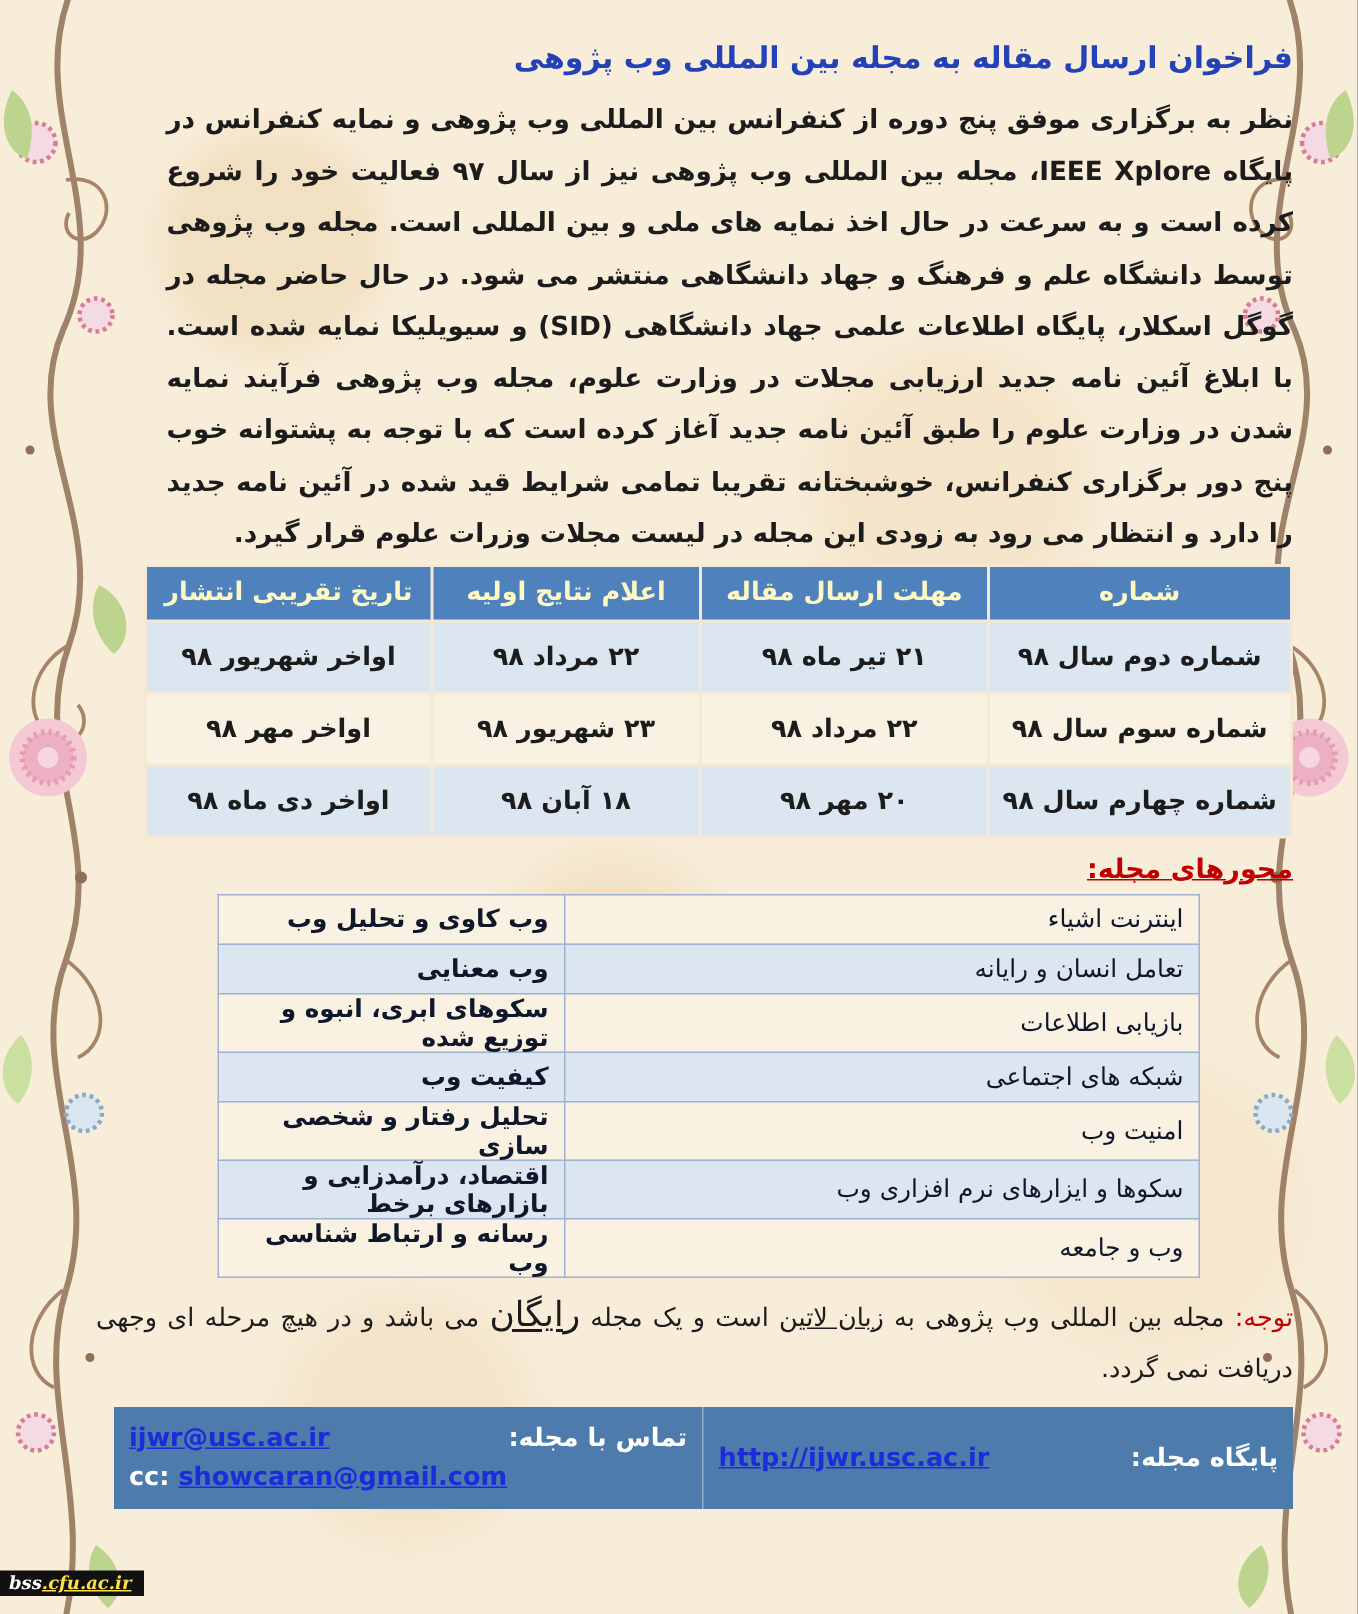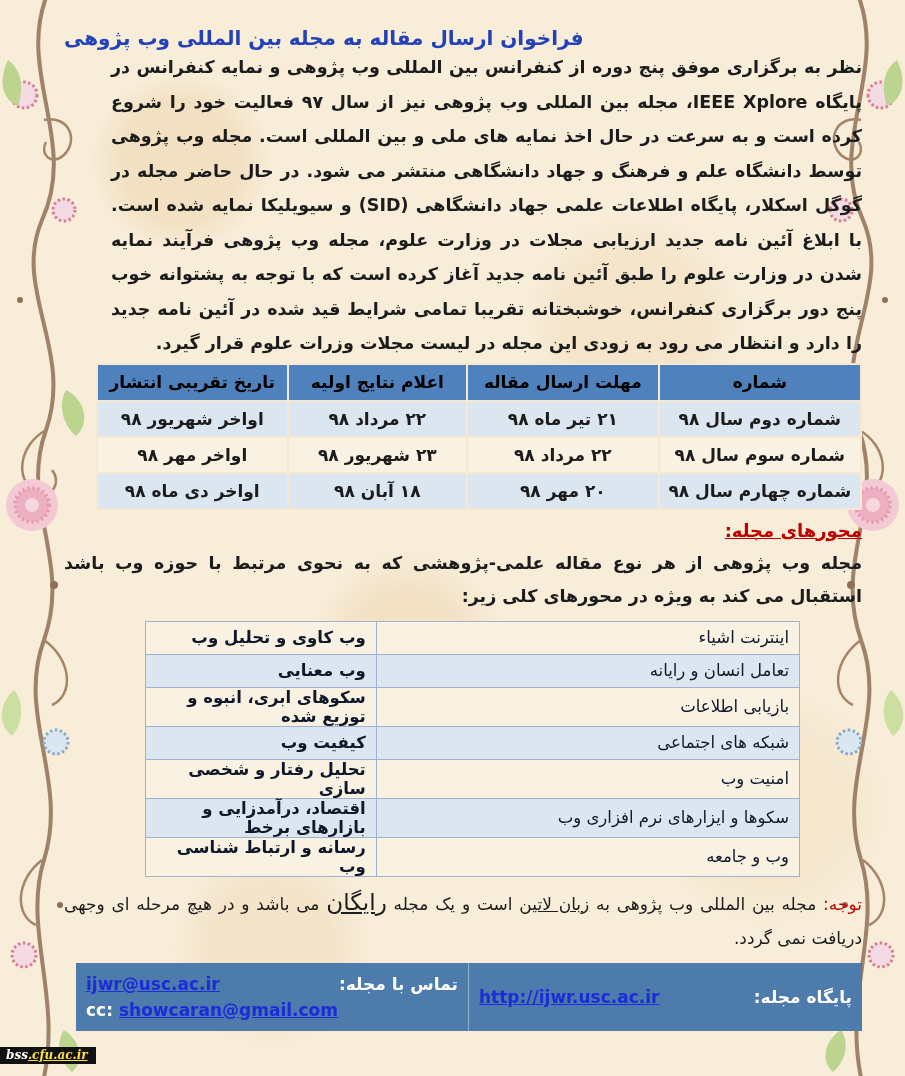--- a/index.html
+++ b/index.html
@@ -14,33 +14,33 @@
       radial-gradient(circle at 45% 60%, rgba(236,212,172,.45) 0 55px, rgba(236,212,172,0) 95px),
       radial-gradient(circle at 85% 75%, rgba(243,226,196,.5) 0 80px, rgba(243,226,196,0) 120px),
       radial-gradient(circle at 30% 88%, rgba(238,216,180,.45) 0 60px, rgba(238,216,180,0) 100px);
   }
   .floral { position:absolute; top:0; height:1076px; width:100px; pointer-events:none; }
   .floral.left { left:-6px; }
   .floral.right { right:-6px; transform:scaleX(-1); }
 
   .content { position:absolute; inset:0; padding:26px 43px 0 64px; direction:rtl; color:#1c1c1c; }
 
-  .doc-title { text-align:left; color:#2442b8; font-weight:bold; font-size:20px; margin-bottom:0; }
+  .doc-title { text-align:right; color:#2442b8; font-weight:bold; font-size:20px; margin-bottom:13px; }
 
   .intro { font-size:17.5px; font-weight:bold; text-align:justify; line-height:34.5px;margin-left:47px; }
   .schedule-intro { font-size:17.5px; font-weight:bold; line-height:34.5px; }
 
   table { border-collapse:collapse; }
   .schedule-table { width:766px; margin:2px 0 10px auto; }
   .schedule-table th {
-    background:#4f81bd; color:#000000; font-size:17px; font-weight:bold;
+    background:#4f81bd; color:#fef9c3; font-size:17px; font-weight:bold;
     height:37px; border:2px solid #f5e9d3; text-align:center;
   }
   .schedule-table td {
-    font-size:17px; font-weight:bold; height:36px; text-align:center;
+    font-size:17px; font-weight:bold; height:48px; text-align:center;
     border:2px solid #f5e9d3;
   }
   .schedule-table tr.band-blue td { background:#dce6f1; }
   .schedule-table tr.band-cream td { background:#f9f1e2; }
 
   .topics-heading { color:#c00000; font-weight:bold; font-size:18px; text-decoration:underline; margin:4px 0 6px;text-align:right; }
   .topics-intro { font-size:17.5px; font-weight:bold; text-align:justify; line-height:33px; margin-bottom:8px; }
 
   .topics-table { width:655px; margin:0 62px 8px auto; }
   .topics-table td {
@@ -139,21 +139,20 @@
         <tr class="band-blue">
           <td>شماره چهارم سال ۹۸</td>
           <td>۲۰ مهر ۹۸</td>
           <td>۱۸ آبان ۹۸</td>
           <td>اواخر دی ماه ۹۸</td>
         </tr>
       </tbody>
     </table>
 
     <div class="topics-heading">محورهای مجله:</div>
-    <p class="topics-intro">مجله وب پژوهی از هر نوع مقاله علمی-پژوهشی که به نحوی مرتبط با حوزه وب باشد استقبال می کند به ویژه در محورهای کلی زیر:</p>
 
     <table class="topics-table">
       <tbody>
         <tr class="band-cream">
           <td class="col-right">اینترنت اشیاء</td>
           <td class="col-left">وب کاوی و تحلیل وب</td>
         </tr>
         <tr class="band-blue">
           <td class="col-right">تعامل انسان و رایانه</td>
           <td class="col-left">وب معنایی</td>

